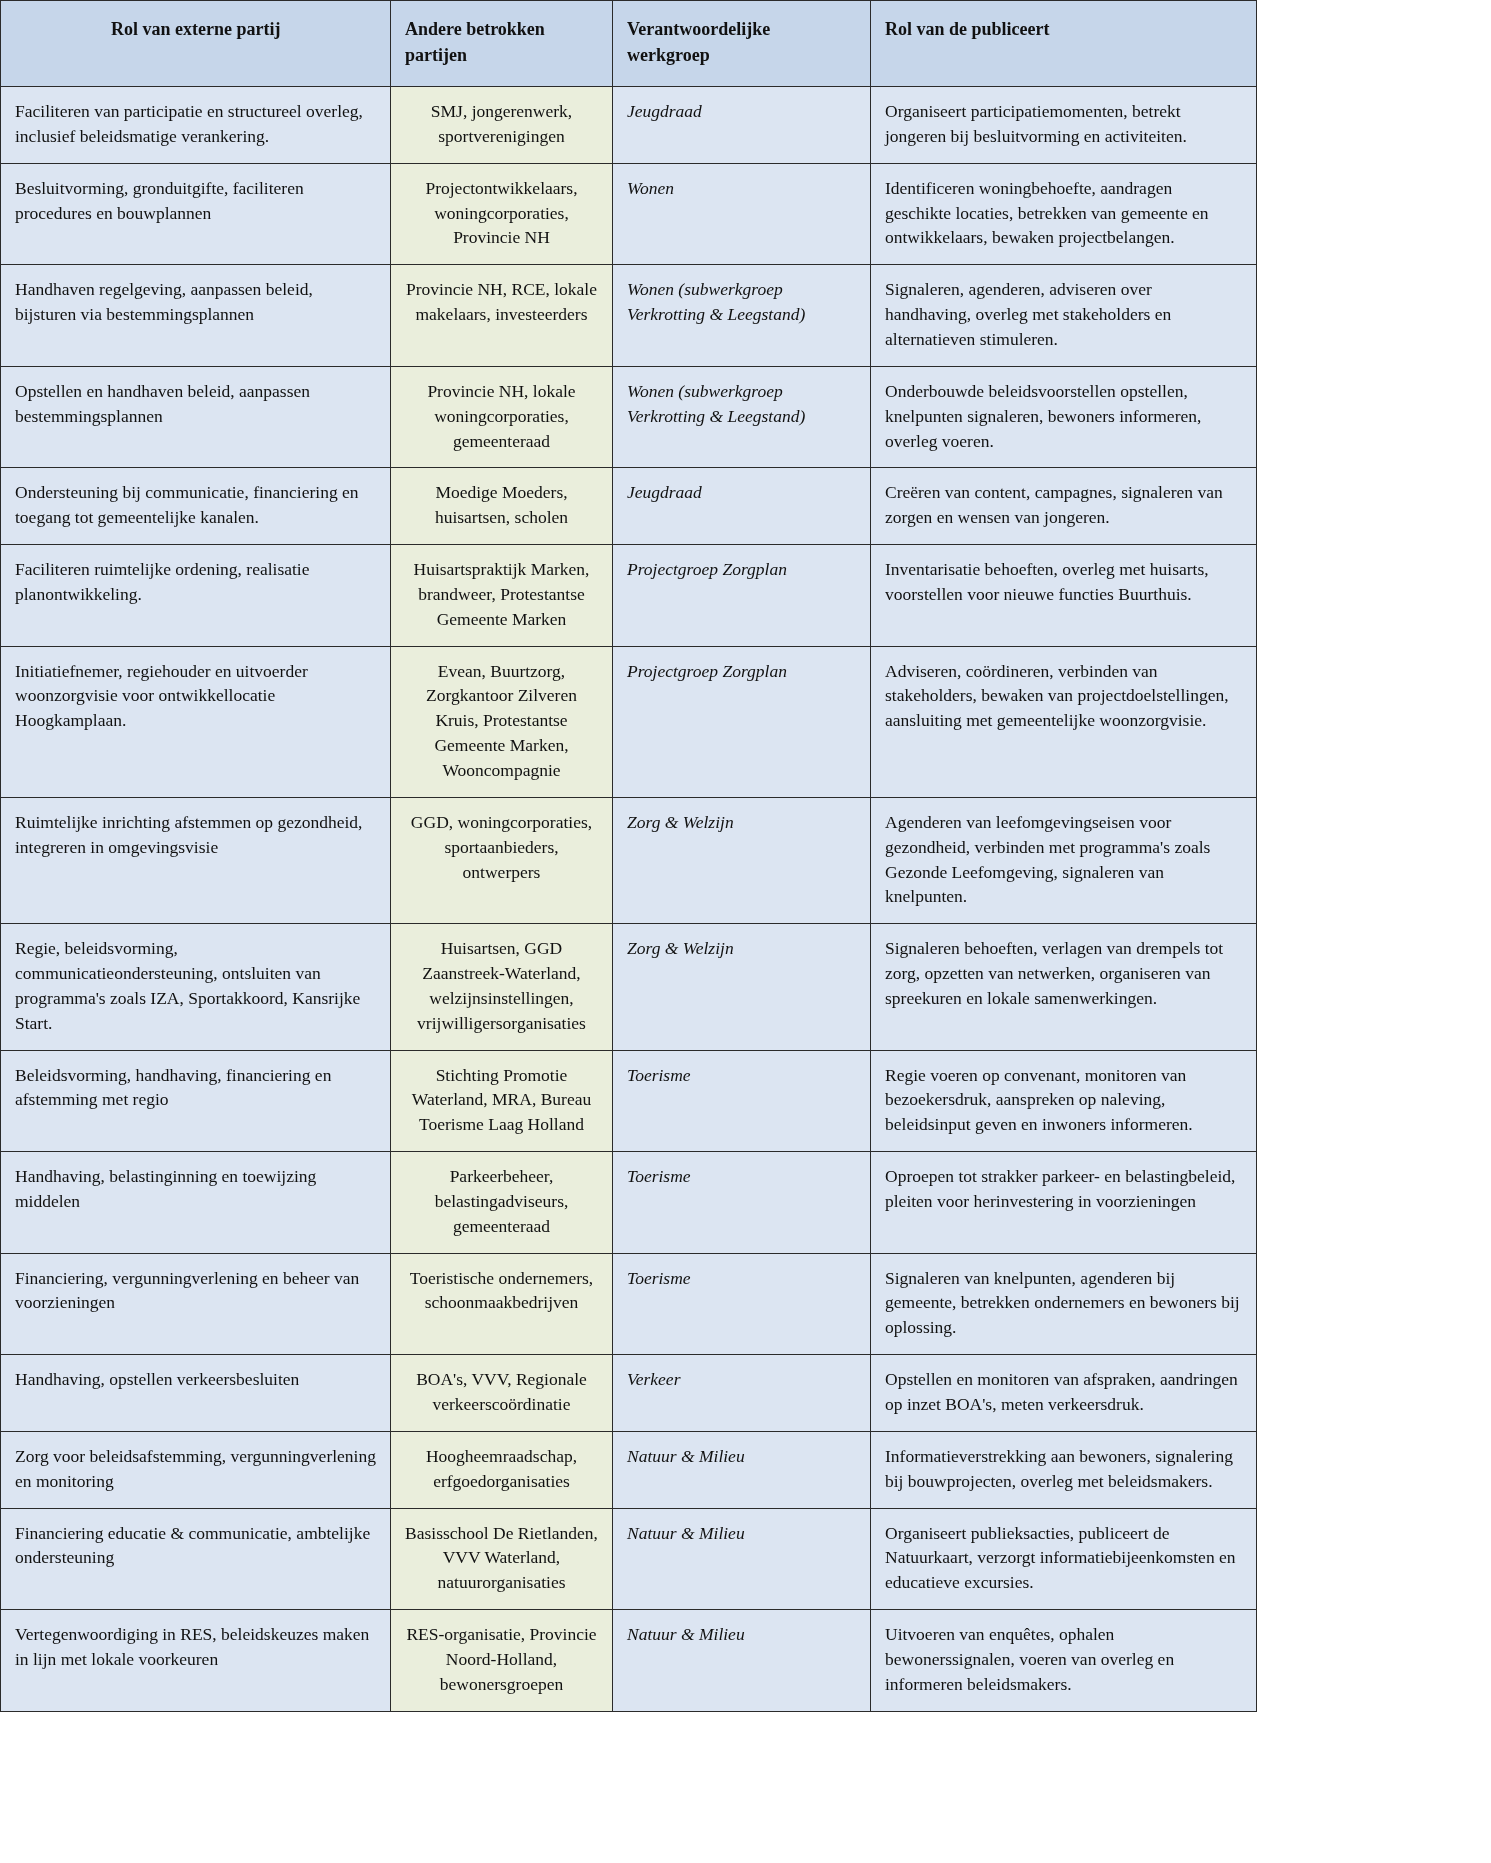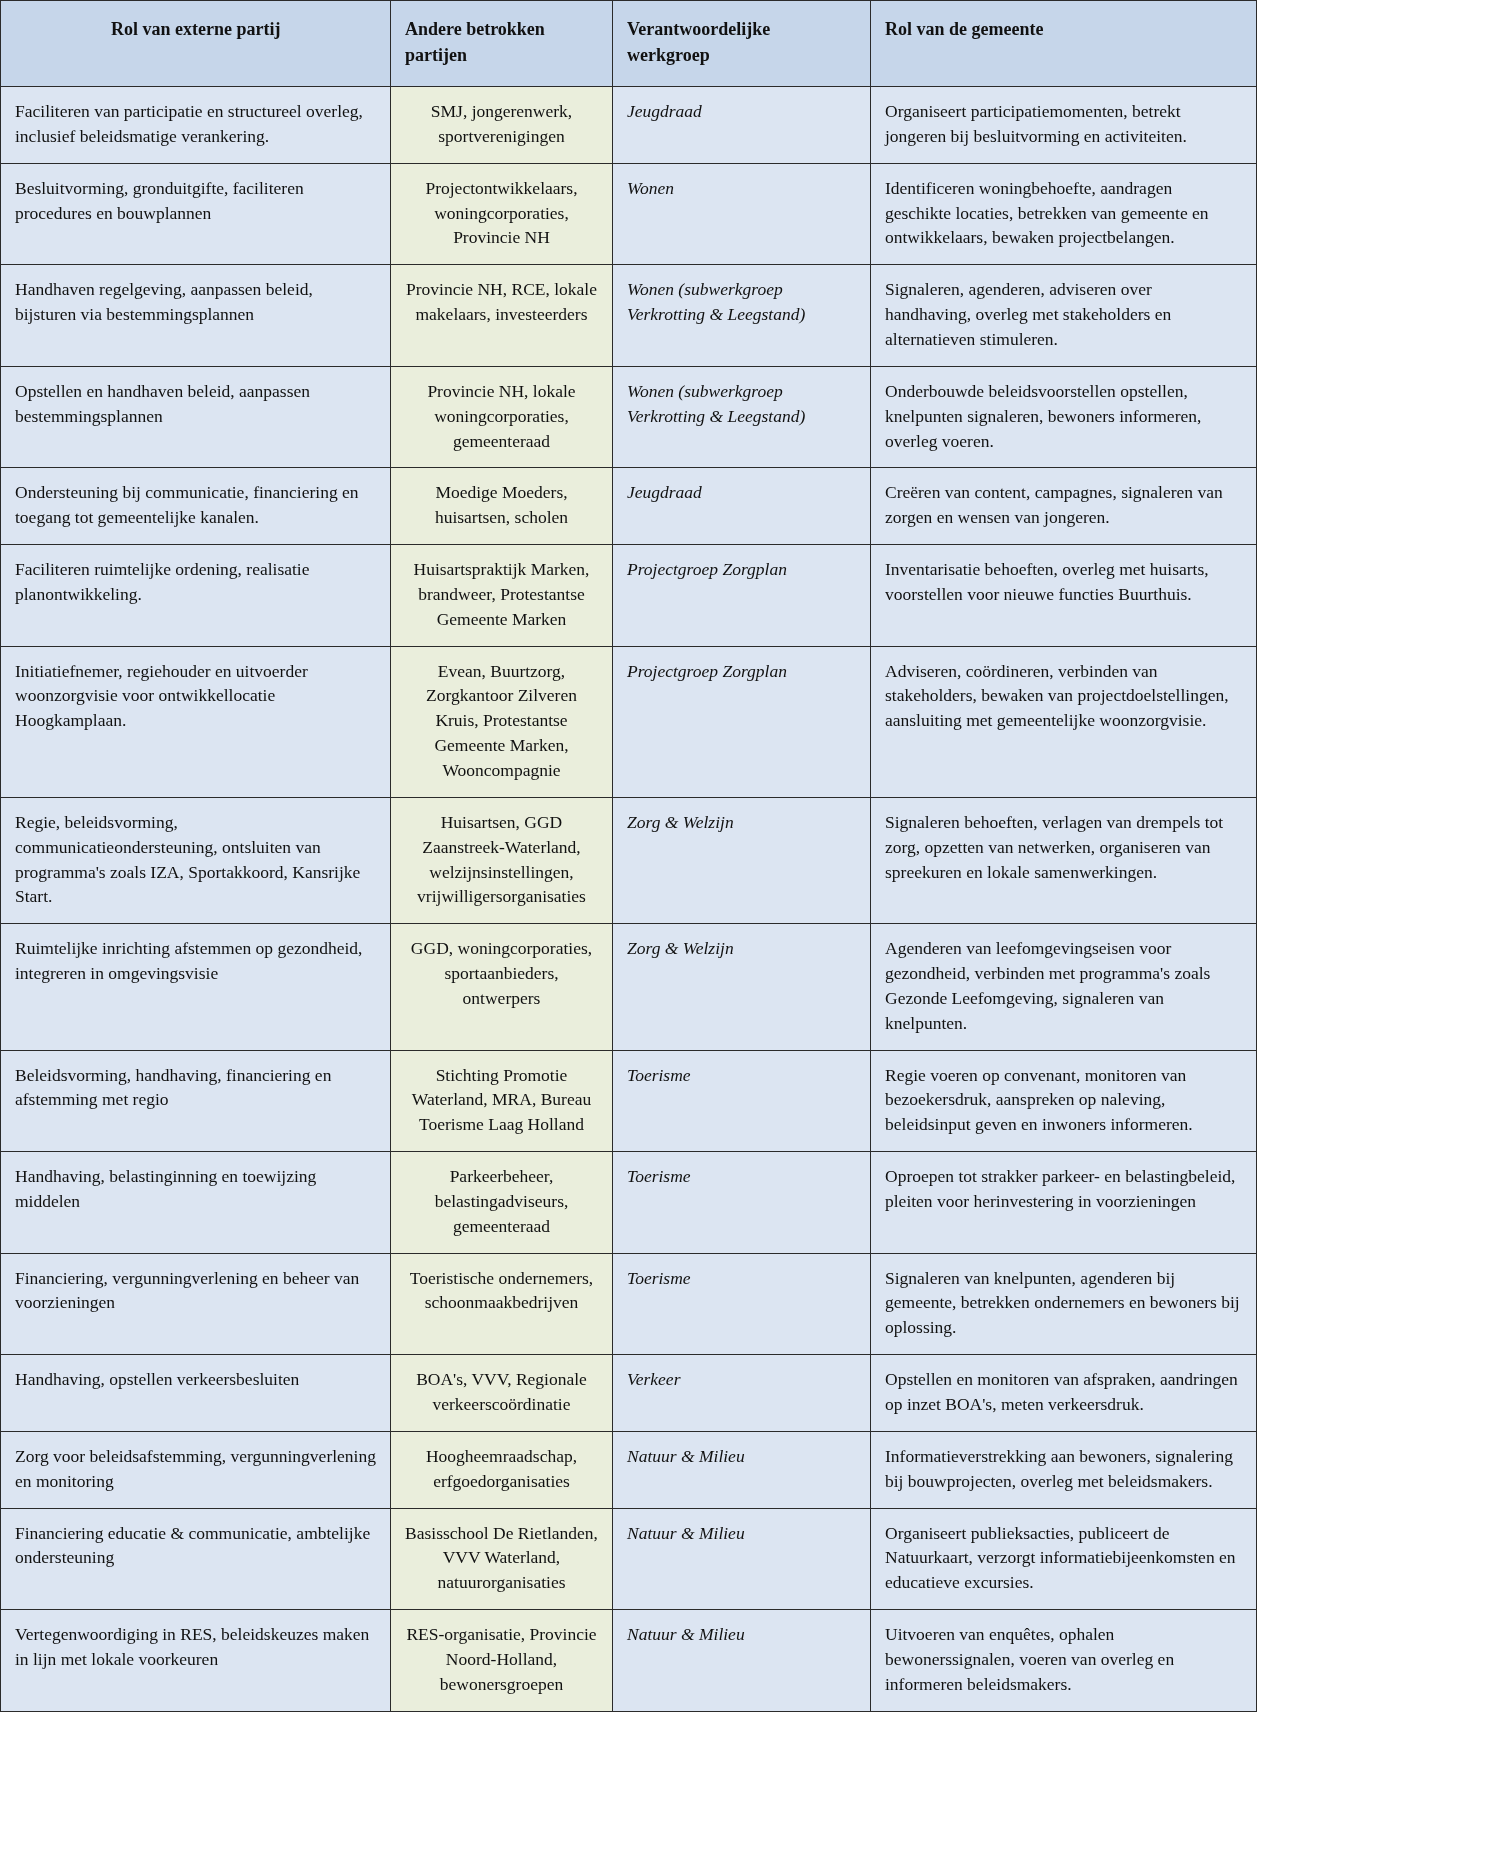--- a/index.html
+++ b/index.html
@@ -75,21 +75,21 @@
       <col class="c0">
         <col class="c1">
         <col class="c2">
         <col class="c3">
     </colgroup>
     <thead>
       <tr>
         <th class="h0">Rol van externe partij</th>
         <th>Andere betrokken partijen</th>
         <th>Verantwoordelijke werkgroep</th>
-        <th>Rol van de gemeente</th>
+        <th>Rol van de publiceert</th>
       </tr>
     </thead>
     <tbody id="table-body">
         <tr>
           <td class="col-rol-extern">
             <span class="cell-text">Faciliteren van participatie en structureel overleg, inclusief beleidsmatige verankering.</span>
           </td>
           <td class="col-partijen">
             <span class="cell-text">SMJ, jongerenwerk, sportverenigingen</span>
           </td>
@@ -179,44 +179,44 @@
           </td>
           <td class="col-werkgroep">
             <span class="cell-text">Projectgroep Zorgplan</span>
           </td>
           <td class="col-rol-werkgroep">
             <span class="cell-text">Adviseren, coördineren, verbinden van stakeholders, bewaken van projectdoelstellingen, aansluiting met gemeentelijke woonzorgvisie.</span>
           </td>
         </tr>
         <tr>
           <td class="col-rol-extern">
+            <span class="cell-text">Ruimtelijke inrichting afstemmen op gezondheid, integreren in omgevingsvisie</span>
+          </td>
+          <td class="col-partijen">
+            <span class="cell-text">GGD, woningcorporaties, sportaanbieders, ontwerpers</span>
+          </td>
+          <td class="col-werkgroep">
+            <span class="cell-text">Zorg &amp; Welzijn</span>
+          </td>
+          <td class="col-rol-werkgroep">
+            <span class="cell-text">Agenderen van leefomgevingseisen voor gezondheid, verbinden met programma's zoals Gezonde Leefomgeving, signaleren van knelpunten.</span>
+          </td>
+        </tr>
+        <tr>
+          <td class="col-rol-extern">
             <span class="cell-text">Regie, beleidsvorming, communicatieondersteuning, ontsluiten van programma's zoals IZA, Sportakkoord, Kansrijke Start.</span>
           </td>
           <td class="col-partijen">
             <span class="cell-text">Huisartsen, GGD Zaanstreek-Waterland, welzijnsinstellingen, vrijwilligersorganisaties</span>
           </td>
           <td class="col-werkgroep">
             <span class="cell-text">Zorg &amp; Welzijn</span>
           </td>
           <td class="col-rol-werkgroep">
             <span class="cell-text">Signaleren behoeften, verlagen van drempels tot zorg, opzetten van netwerken, organiseren van spreekuren en lokale samenwerkingen.</span>
-          </td>
-        </tr>
-        <tr>
-          <td class="col-rol-extern">
-            <span class="cell-text">Ruimtelijke inrichting afstemmen op gezondheid, integreren in omgevingsvisie</span>
-          </td>
-          <td class="col-partijen">
-            <span class="cell-text">GGD, woningcorporaties, sportaanbieders, ontwerpers</span>
-          </td>
-          <td class="col-werkgroep">
-            <span class="cell-text">Zorg &amp; Welzijn</span>
-          </td>
-          <td class="col-rol-werkgroep">
-            <span class="cell-text">Agenderen van leefomgevingseisen voor gezondheid, verbinden met programma's zoals Gezonde Leefomgeving, signaleren van knelpunten.</span>
           </td>
         </tr>
         <tr>
           <td class="col-rol-extern">
             <span class="cell-text">Beleidsvorming, handhaving, financiering en afstemming met regio</span>
           </td>
           <td class="col-partijen">
             <span class="cell-text">Stichting Promotie Waterland, MRA, Bureau Toerisme Laag Holland</span>
           </td>
           <td class="col-werkgroep">

